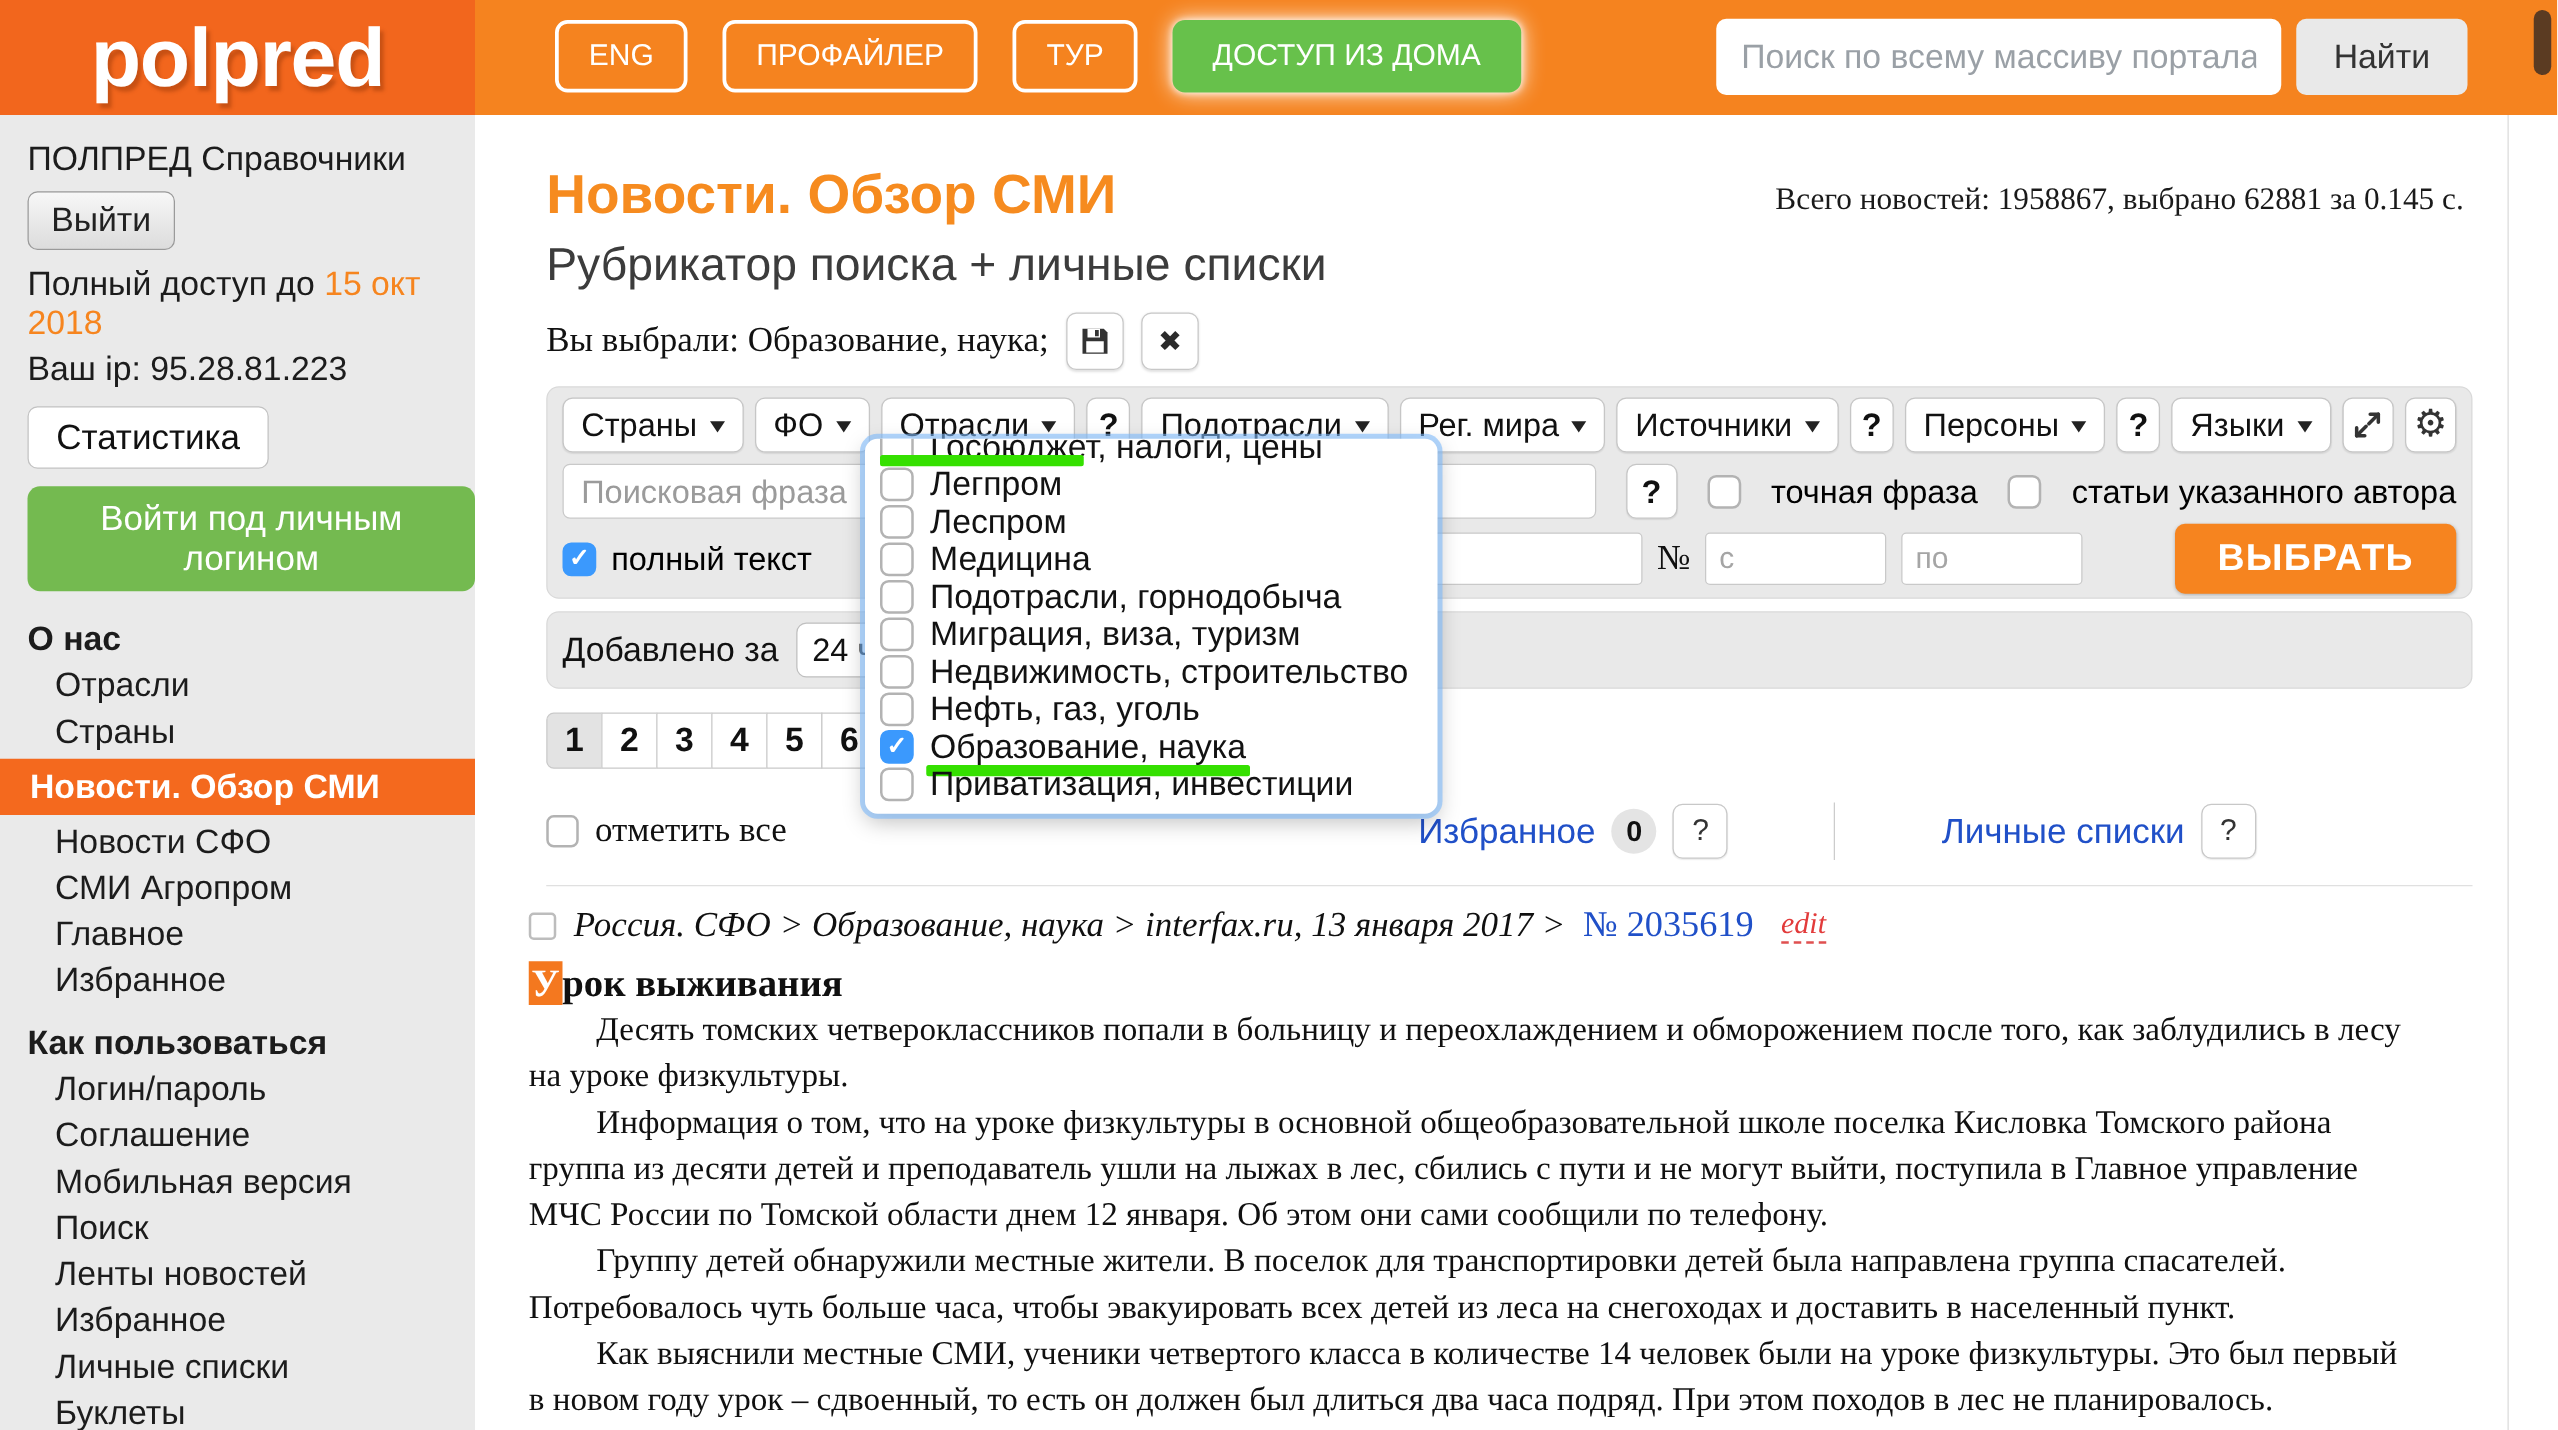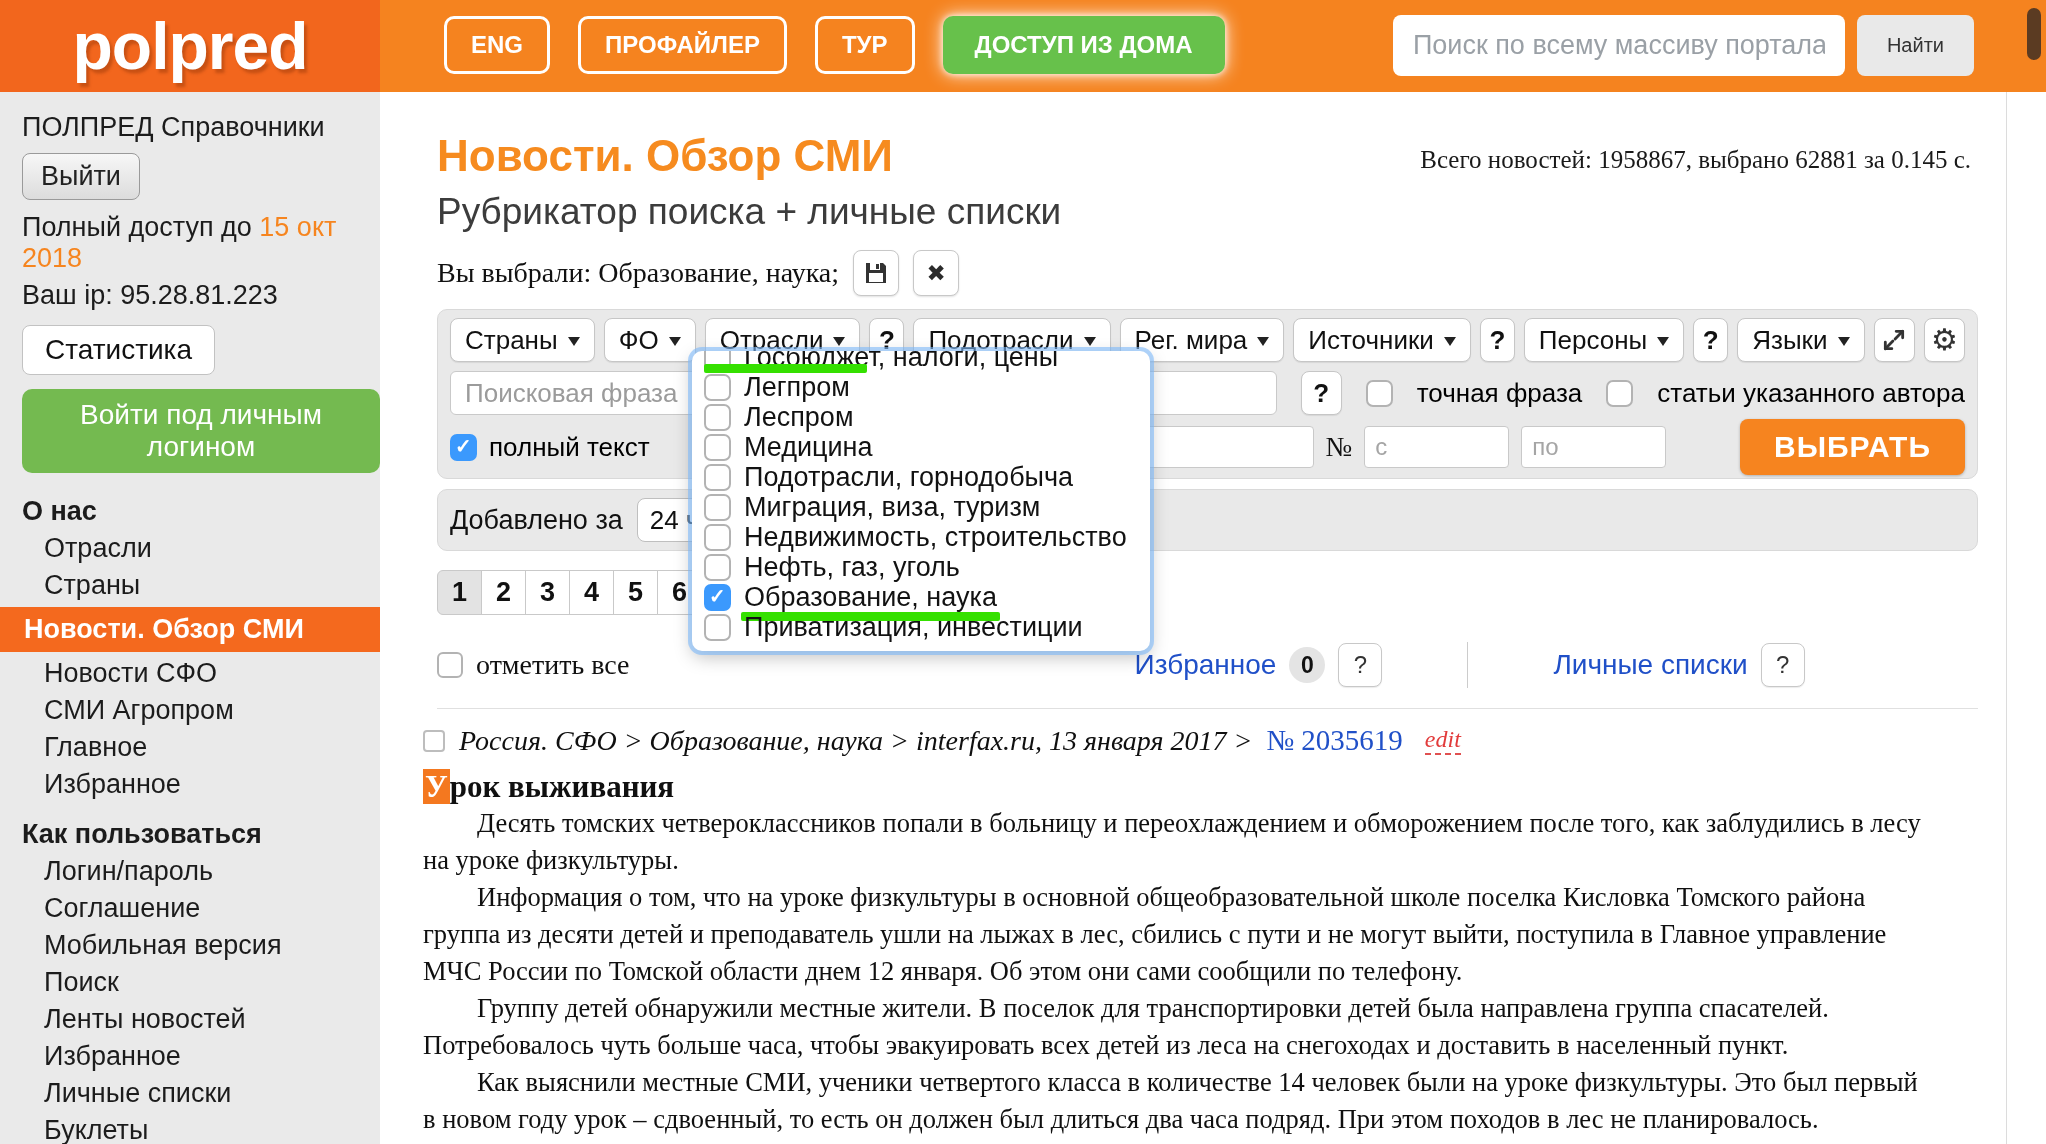--- a/index.html
+++ b/index.html
@@ -4,26 +4,26 @@
 <style>
   html,body{margin:0;padding:0}
   body{font-family:"Liberation Sans",sans-serif;background:#fff}
   #page{position:relative;width:2046px;height:1144px;overflow:hidden;background:#fff}
 
   
   #header{position:absolute;left:0;top:0;width:2046px;height:92px;background:#f5831f}
   .logo-block{position:absolute;left:0;top:0;width:380px;height:92px;background:#f2661d;display:flex;align-items:center;justify-content:center;cursor:pointer}
   .logo-text{font-size:66px;font-weight:bold;color:#fff;letter-spacing:-1px;text-shadow:3px 4px 3px rgba(120,40,0,.35)}
   .header-nav{position:absolute;left:444px;top:16px;display:flex;gap:28px;align-items:center}
-  .hbtn{height:58px;padding:0 24px;background:transparent;border:3px solid #fff;border-radius:10px;color:#fff;font-weight:bold;font-size:24px;font-family:inherit;cursor:pointer;white-space:nowrap}
+  .hbtn{height:58px;padding:0 24px;background:transparent;border:3px solid #fff;border-radius:10px;color:#fff;font-weight:normal;font-size:24px;font-family:inherit;cursor:pointer;white-space:nowrap}
   .hbtn.green{background:#67c14b;border:none;box-shadow:0 0 18px rgba(255,255,255,.95),0 0 6px rgba(255,255,255,.85);padding:12px 32px}
   .header-search{position:absolute;right:72px;top:15px;display:flex;gap:12px}
   .search-input{width:452px;height:61px;border:none;border-radius:8px;font-size:27px;padding:0 20px;color:#222;box-sizing:border-box;background:#fff;font-family:inherit}
   .search-input::placeholder{color:#9aa0a6}
-  .find-btn{height:61px;padding:0 30px;background:#e9e9e9;border:none;border-radius:8px;font-size:20px;color:#333;font-family:inherit;cursor:pointer}
+  .find-btn{height:61px;padding:0 30px;background:#e9e9e9;border:none;border-radius:8px;font-size:27px;color:#333;font-family:inherit;cursor:pointer}
   .page-thumb{position:absolute;right:5px;top:8px;width:14px;height:52px;border-radius:7px;background:#4a3322;opacity:.9}
 
   
   #sidebar{position:absolute;left:0;top:92px;width:380px;bottom:0;background:#eaeaea;padding:20px 0 0 22px;box-sizing:border-box;font-size:27px;color:#1c1c1c;overflow:hidden}
   .sb-title{margin-bottom:10px}
   .sb-logout{display:inline-block;padding:7px 18px;font-size:27px;background:linear-gradient(#f7f7f7,#dcdcdc);border:1px solid #9a9a9a;border-radius:8px;color:#222;margin-bottom:12px;font-family:inherit;cursor:pointer}
   .sb-access{margin-bottom:6px}
   .sb-access .date{color:#f6851f}
   .sb-ip{margin-bottom:14px}
   .sb-stats{display:inline-block;padding:8px 22px;font-size:28px;background:#fff;border:1px solid #c2c2c2;border-radius:8px;color:#111;margin-bottom:14px;font-family:inherit;cursor:pointer}

